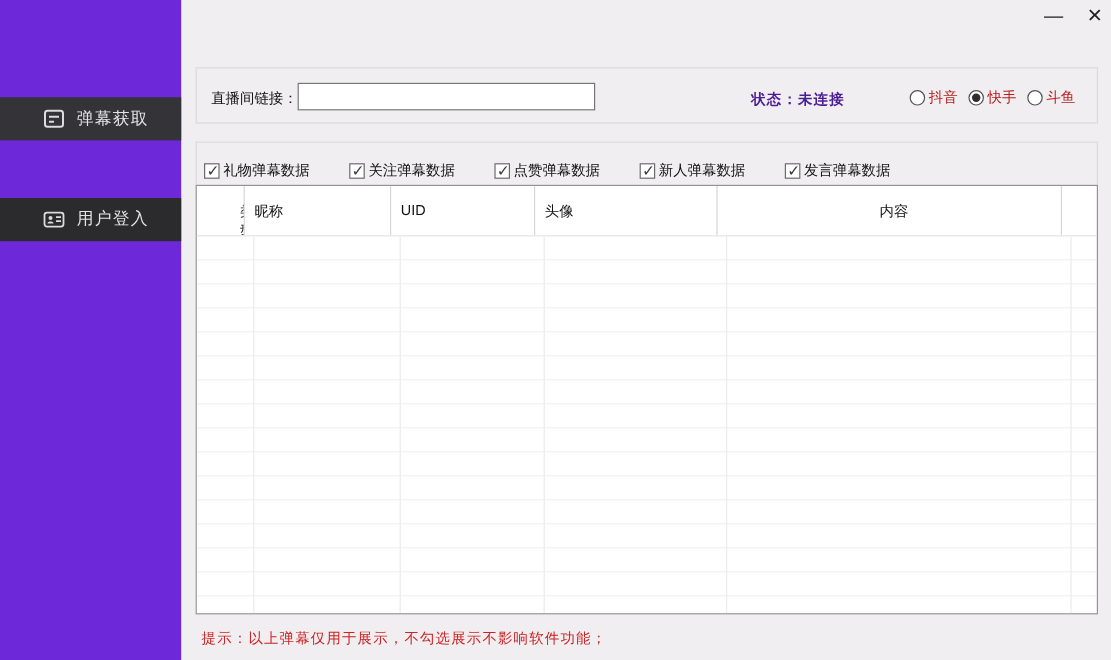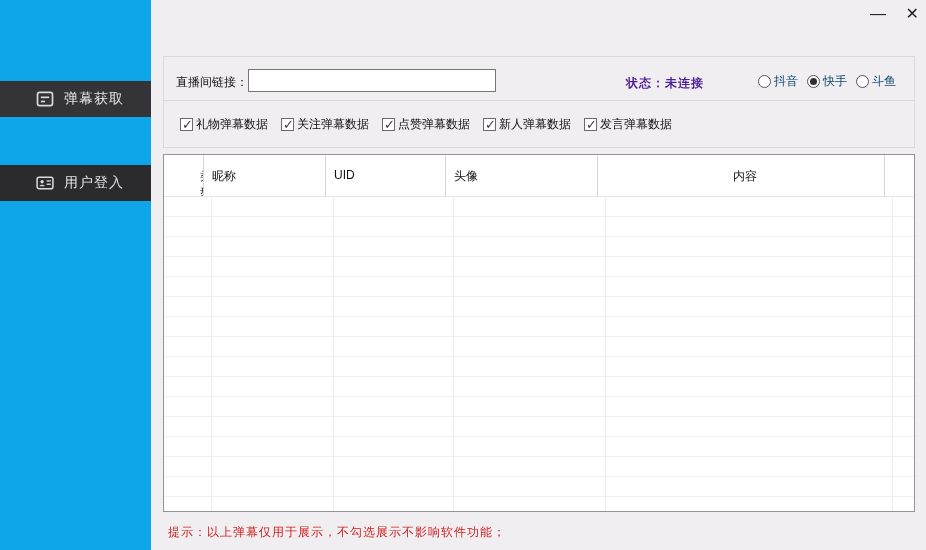--- a/index.html
+++ b/index.html
@@ -5,21 +5,21 @@
   * { box-sizing: border-box; margin: 0; padding: 0; }
   html, body { width: 926px; height: 550px; }
   body {
     font-family: "Liberation Sans", "DejaVu Sans", sans-serif;
     font-size: 12px;
     color: #1a1a1a;
   }
   .window { position: relative; width: 926px; height: 550px; background: #f1eef1; overflow: hidden; }
 
   
-  .sidebar { position: absolute; left: 0; top: 0; width: 151px; height: 550px; background: #0ea5e9; }
+  .sidebar { position: absolute; left: 0; top: 0; width: 151px; height: 550px; background: #6d28d9; }
   .side-item {
     position: absolute; left: 0; width: 151px; height: 36px;
     background: #2b2b2e; color: #e3e3e3; font-size: 14px;
     display: flex; align-items: center; cursor: pointer;
   }
   .side-item.checked { background: #333338; }
   .side-item .icon { margin-left: 35px; width: 20px; height: 20px; display: inline-flex; }
   .side-item .lbl { margin-left: 9px; letter-spacing: 1px; }
   #side0 { top: 81px; } #side1 { top: 123px; } #side2 { top: 165px; }
 
@@ -42,31 +42,31 @@
     font-family: "Liberation Sans", sans-serif;
   }
   .btn-connect {
     position: absolute; left: 348px; top: 12px; width: 97px; height: 23px;
     background: #e5e3e5; border: 1px solid #a8a6a8; font-size: 12px; color: #111;
     font-family: "Liberation Sans", sans-serif; cursor: pointer;
   }
   .status { position: absolute; left: 462px; top: 18px; font-weight: bold; letter-spacing: 1px; }
 
   .radio-group { position: absolute; left: 594px; top: 16px; display: flex; gap: 9px; }
-  .radio-option { display: flex; align-items: center; gap: 3px; cursor: pointer; color: #0c4a6e; }
+  .radio-option { display: flex; align-items: center; gap: 3px; cursor: pointer; color: #b91c1c; }
   .radio {
     width: 13px; height: 13px; border: 1px solid #555; border-radius: 50%;
     background: #fff; position: relative; flex: 0 0 13px;
   }
   .radio.checked::after {
     content: ""; position: absolute; left: 2px; top: 2px; width: 7px; height: 7px;
     border-radius: 50%; background: #2e2e2e;
   }
 
-  .panel-filters { top: 100px; height: 48px; display: flex; align-items: center; padding-left: 16px; gap: 13px; }
+  .panel-filters { top: 118px; height: 48px; display: flex; align-items: center; padding-left: 6px; gap: 33px; }
   .checkbox-option { display: flex; align-items: center; gap: 3px; cursor: pointer; color: #111; }
   .checkbox {
     width: 13px; height: 13px; border: 1px solid #6a6a6a; background: #fff;
     position: relative; flex: 0 0 13px;
   }
   .checkbox.checked::after {
     content: "✓"; position: absolute; left: 1px; top: -2px; font-size: 13px; color: #3a3a3a;
   }
 
   

